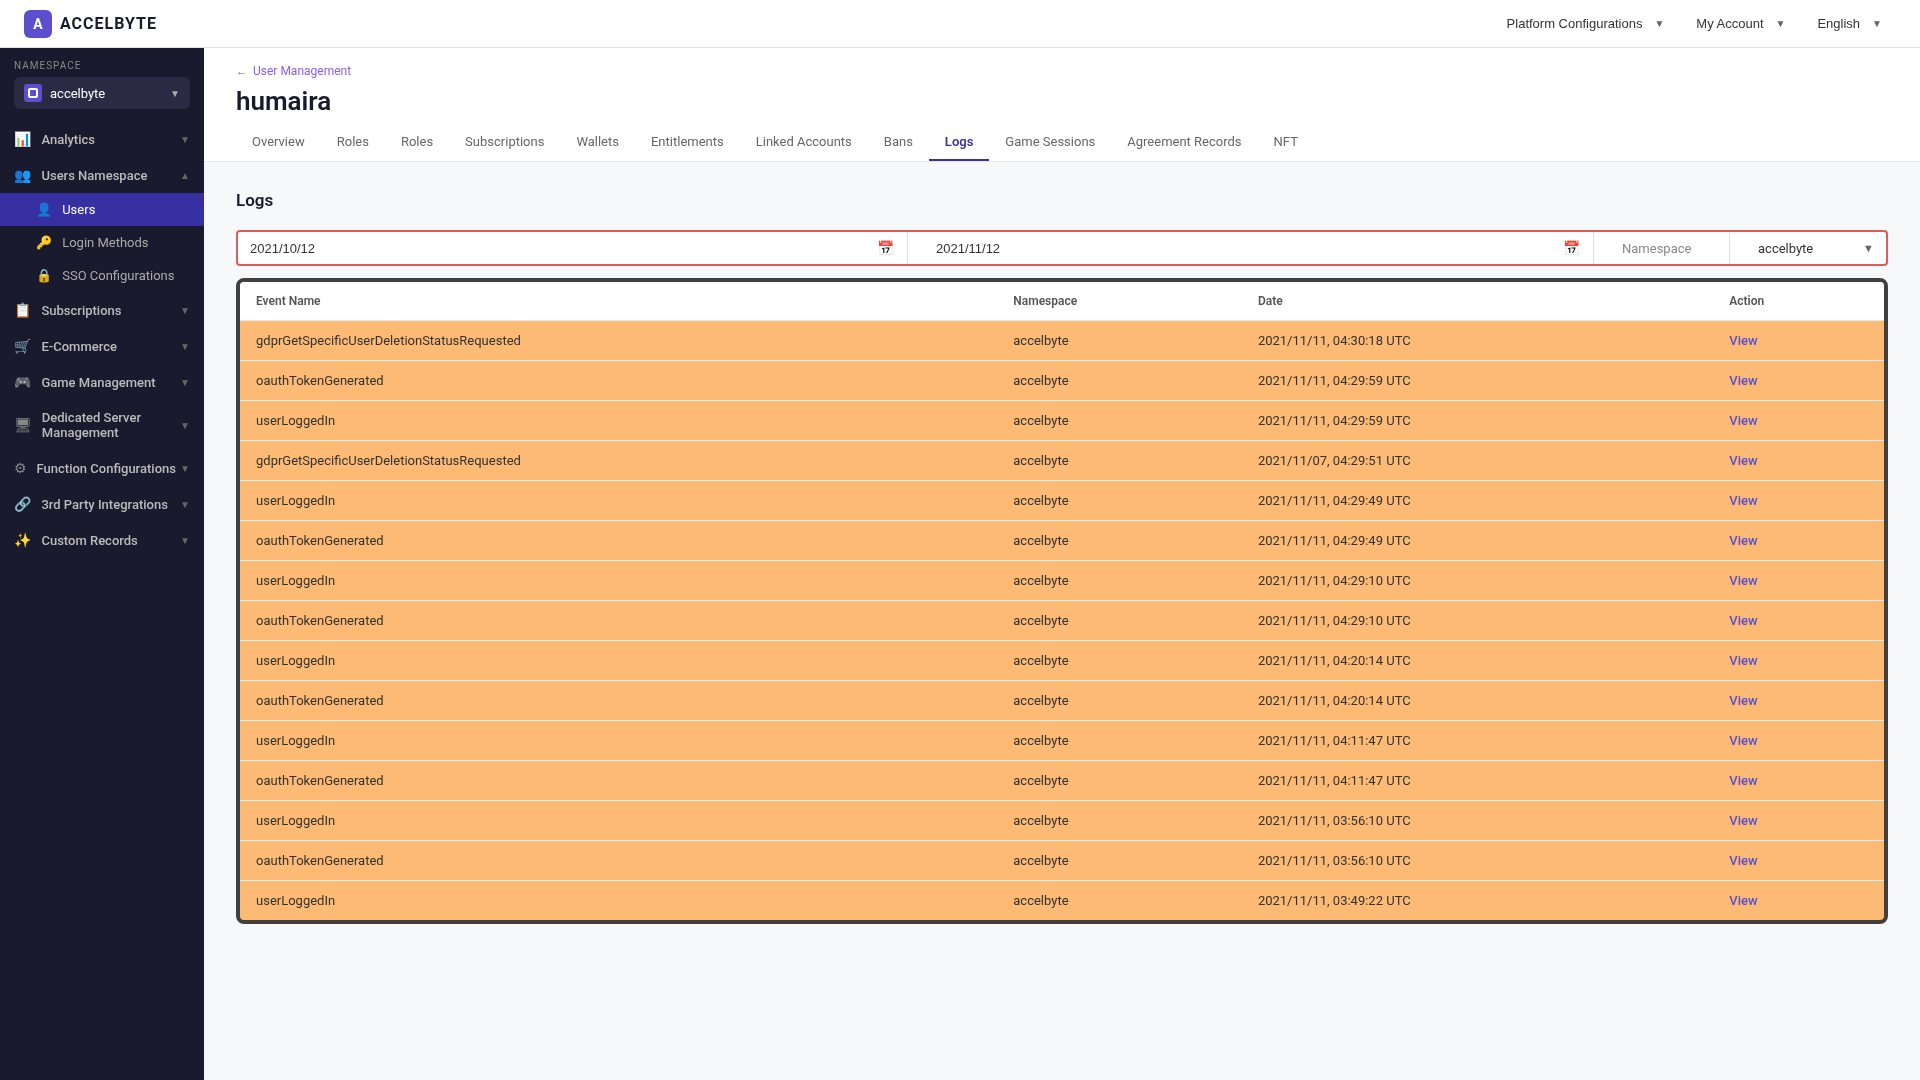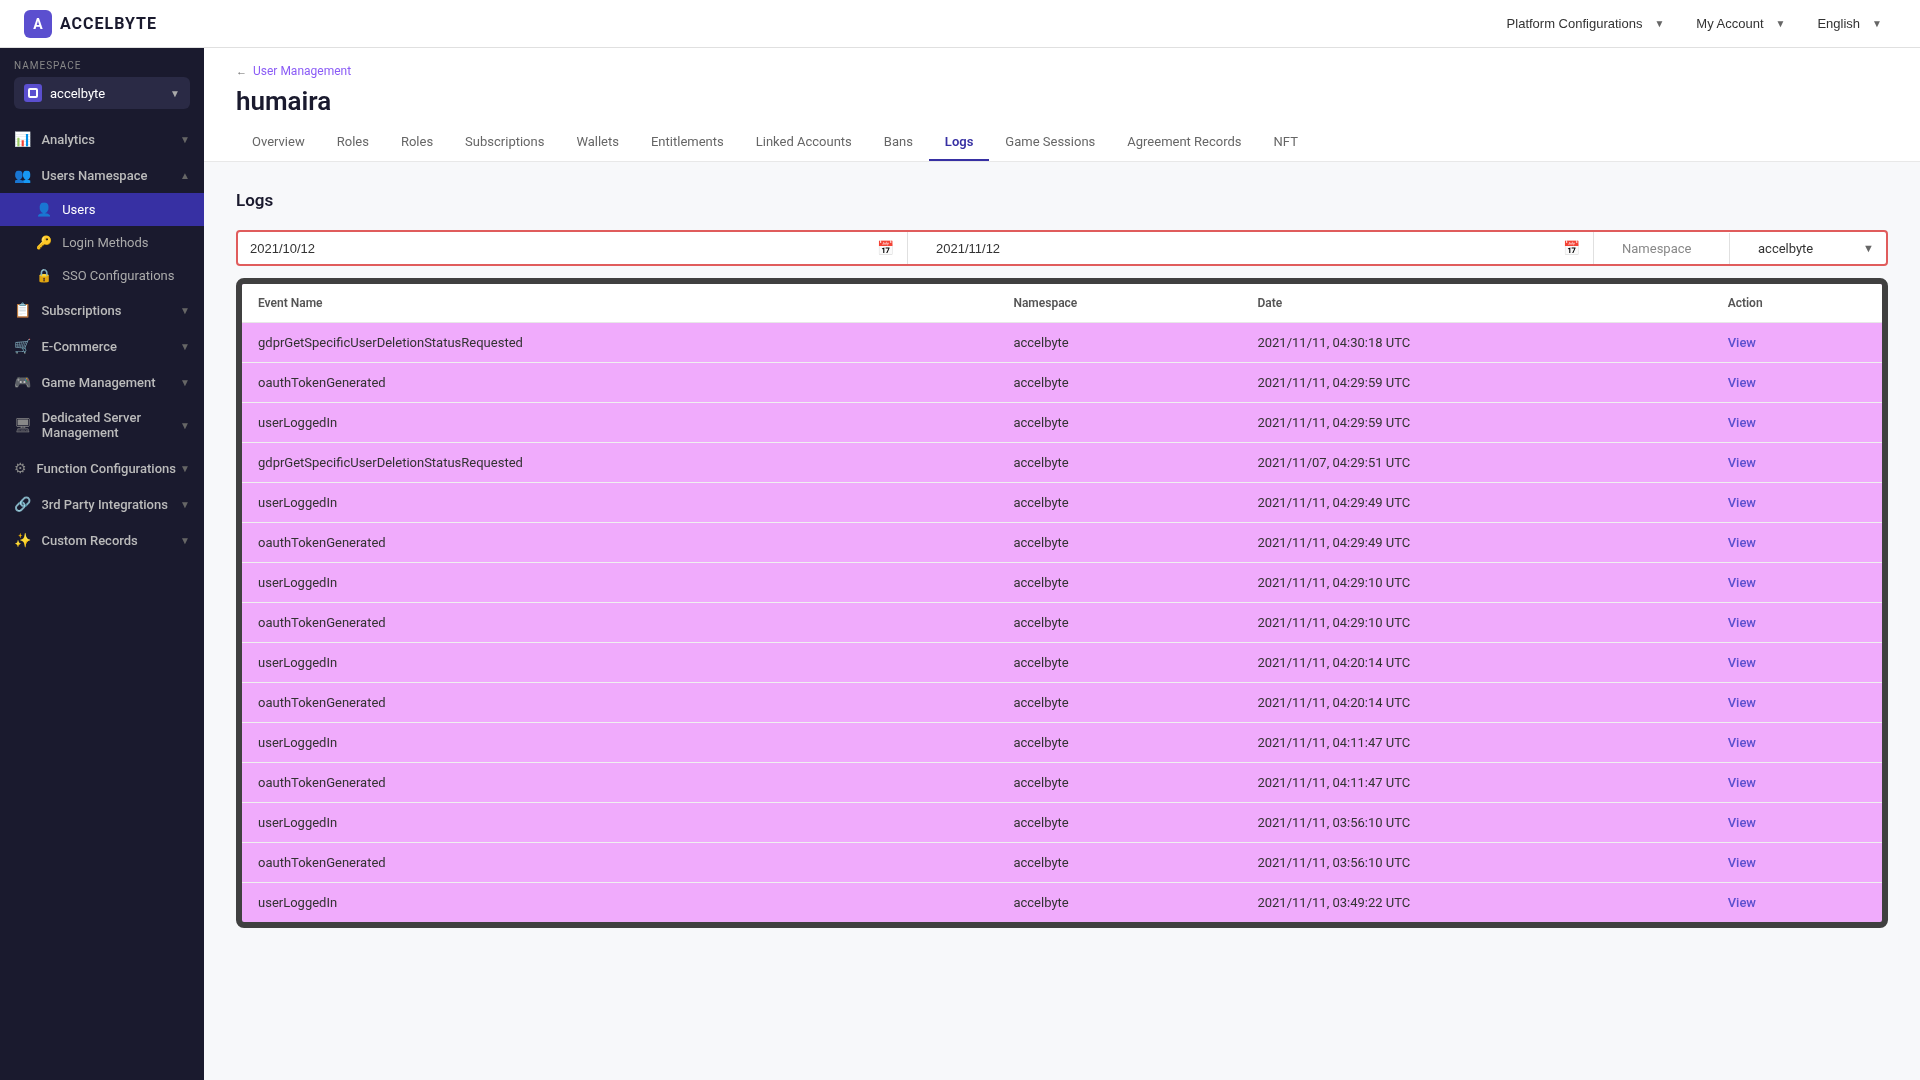--- a/index.html
+++ b/index.html
@@ -244,23 +244,23 @@
       align-items: center;
       padding: 8px 12px;
       gap: 8px;
       min-width: 140px;
     }
     .namespace-value { font-size: 13px; color: #333; }
     .ns-chevron { color: #666; font-size: 11px; margin-left: auto; }
 
     
     .table-wrap {
-      background: #f0abfc;
+      background: #fdba74;
       border-radius: 8px;
-      border: 6px solid #404040;
+      border: 4px solid #404040;
       overflow: hidden;
     }
     table {
       width: 100%;
       border-collapse: collapse;
     }
     thead tr {
       background: #fff;
       border-bottom: 1px solid #e8e8e8;
     }

